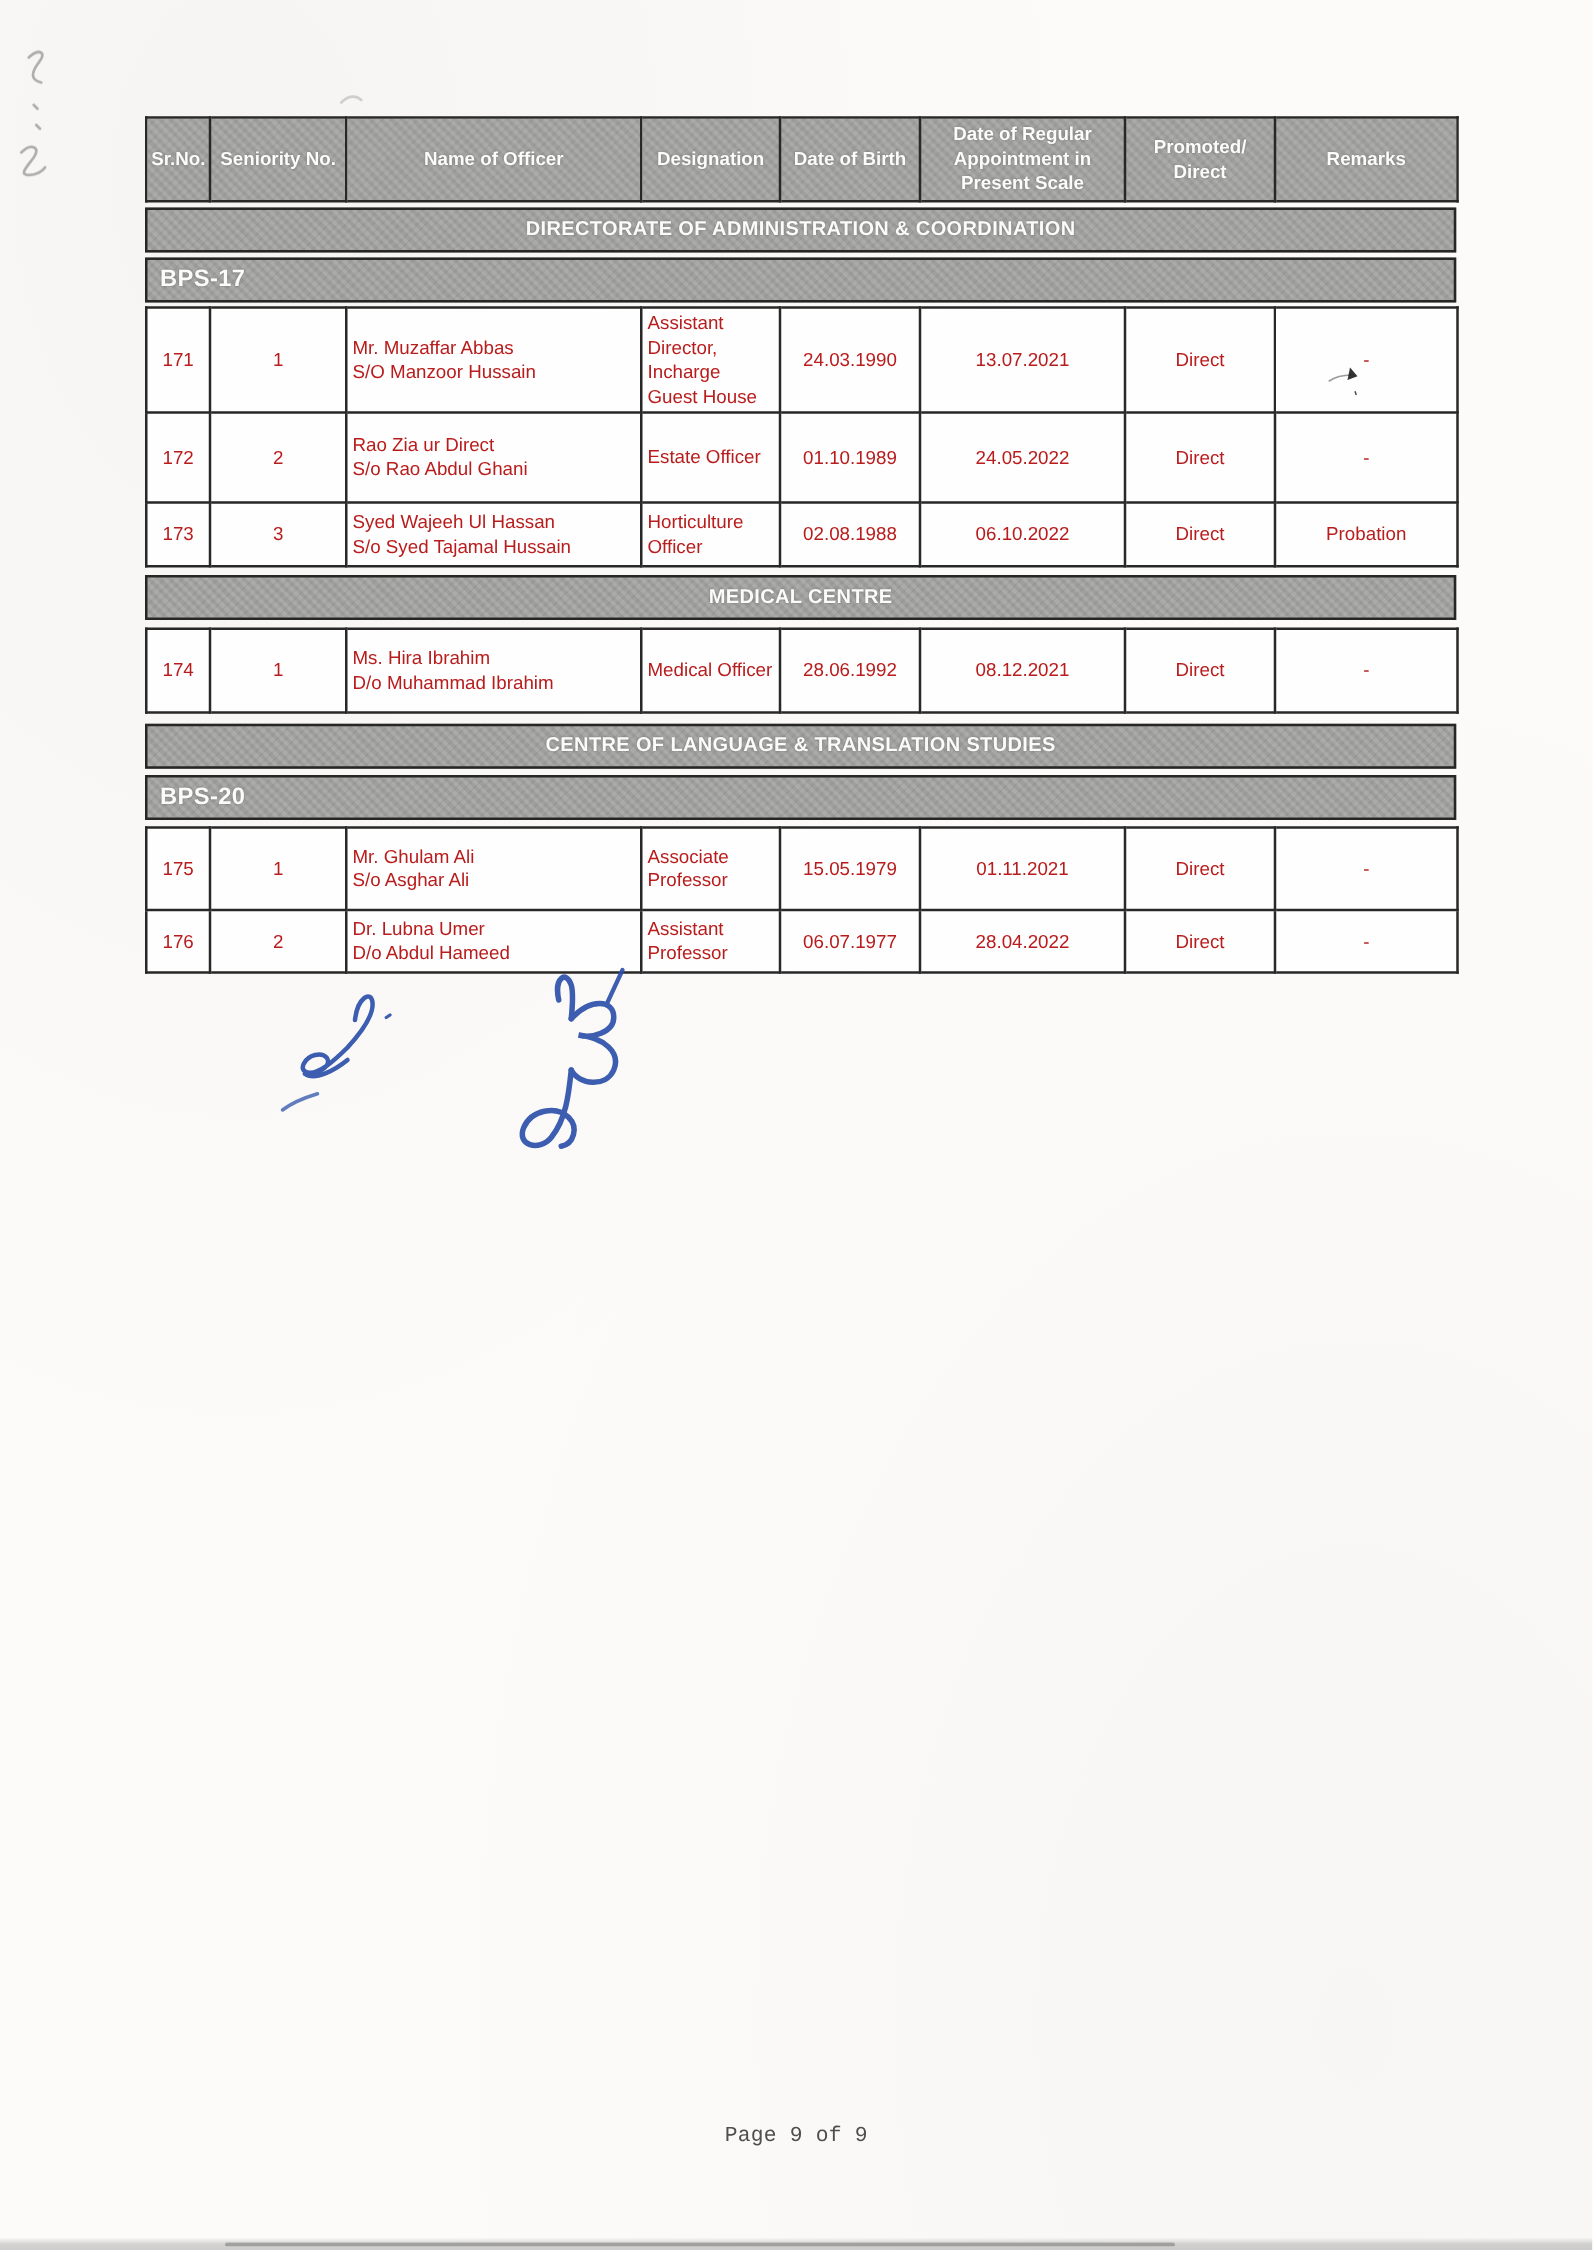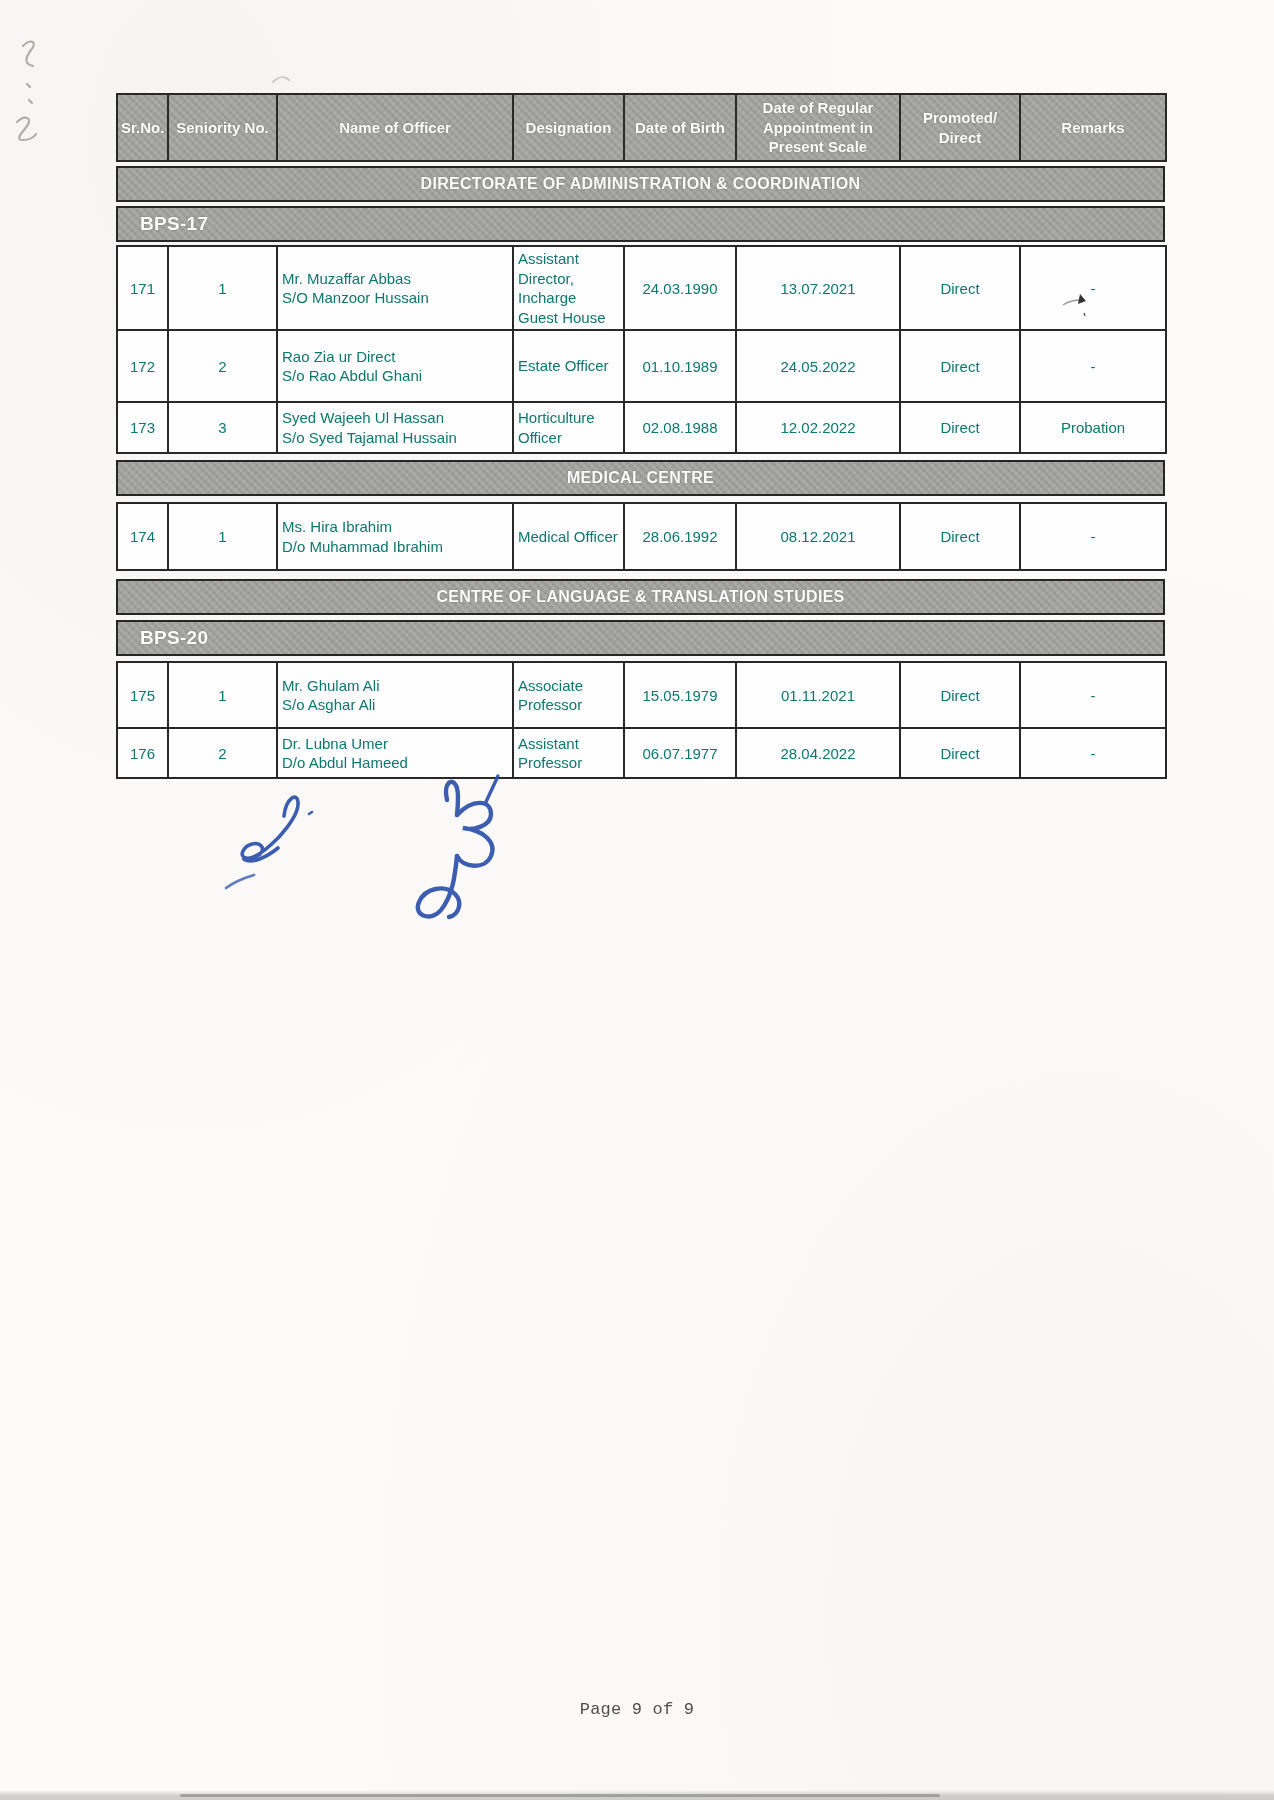--- a/index.html
+++ b/index.html
@@ -26,23 +26,23 @@
     color:#fcfcfc;font-size:15px;font-weight:700;text-align:center;
     vertical-align:middle;line-height:1.3;padding:2px 3px;
     text-shadow:0 0 2px rgba(55,55,55,0.4);
   }
   .band{
     margin-top:4px;border:2px solid #262626;
     color:#fbfbfb;font-weight:700;font-size:16px;text-align:center;
     height:32px;line-height:32px;letter-spacing:0.3px;
     text-shadow:0 0 2px rgba(55,55,55,0.4);
   }
-  .band.bps{text-align:left;padding-left:22px;font-size:19px;}
+  .band.bps{text-align:left;padding-left:10px;font-size:19px;}
   .mt3{margin-top:3px;} .mt5{margin-top:5px;} .mt6{margin-top:6px;} .mt8{margin-top:8px;}
-  .rows td{background:#fefefe;font-size:15px;color:#0f766e;vertical-align:middle;padding:2px 4px;}
+  .rows td{background:#fefefe;font-size:15px;color:#b91c1c;vertical-align:middle;padding:2px 4px;}
   .c{text-align:center;}
   .l{text-align:left;padding-left:7px;line-height:1.3;}
   .h83{height:83px;} .h72{height:72px;padding-left:16px;} .h63{height:51px;}
   .h67{height:67px;} .h66{height:66px;} .h65{height:50px;}
   .sig{position:absolute;}
   .footer{
     position:absolute;left:0;top:1700px;width:1274px;
     text-align:center;font-size:17px;color:#4e4e4e;letter-spacing:0.2px;font-family:Liberation Mono, monospace;
   }
   .bottom-edge{
@@ -147,21 +147,21 @@
       </tr>
       <tr class="h63">
         <td class="c">173</td>
         <td class="c">3</td>
         <td class="l">
           <div>Syed Wajeeh Ul Hassan</div>
           <div>S/o Syed Tajamal Hussain</div>
         </td>
         <td class="l">Horticulture Officer</td>
         <td class="c">02.08.1988</td>
-        <td class="c">12.02.2022</td>
+        <td class="c">06.10.2022</td>
         <td class="c">Direct</td>
         <td class="c">Probation</td>
       </tr>
     </tbody>
       </table>
 
     <div class="band grey mt6">MEDICAL CENTRE</div>
 
     <table class="rows mt6">
       <colgroup>

